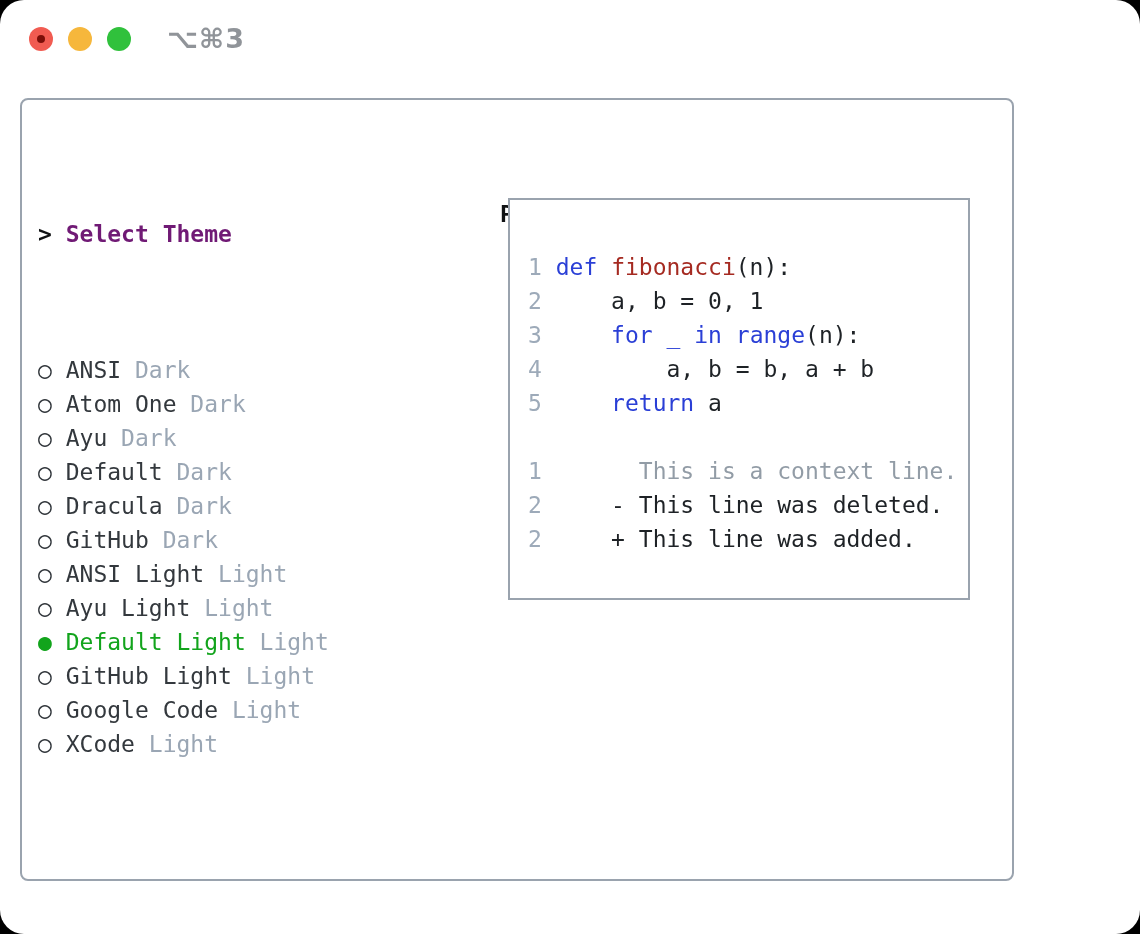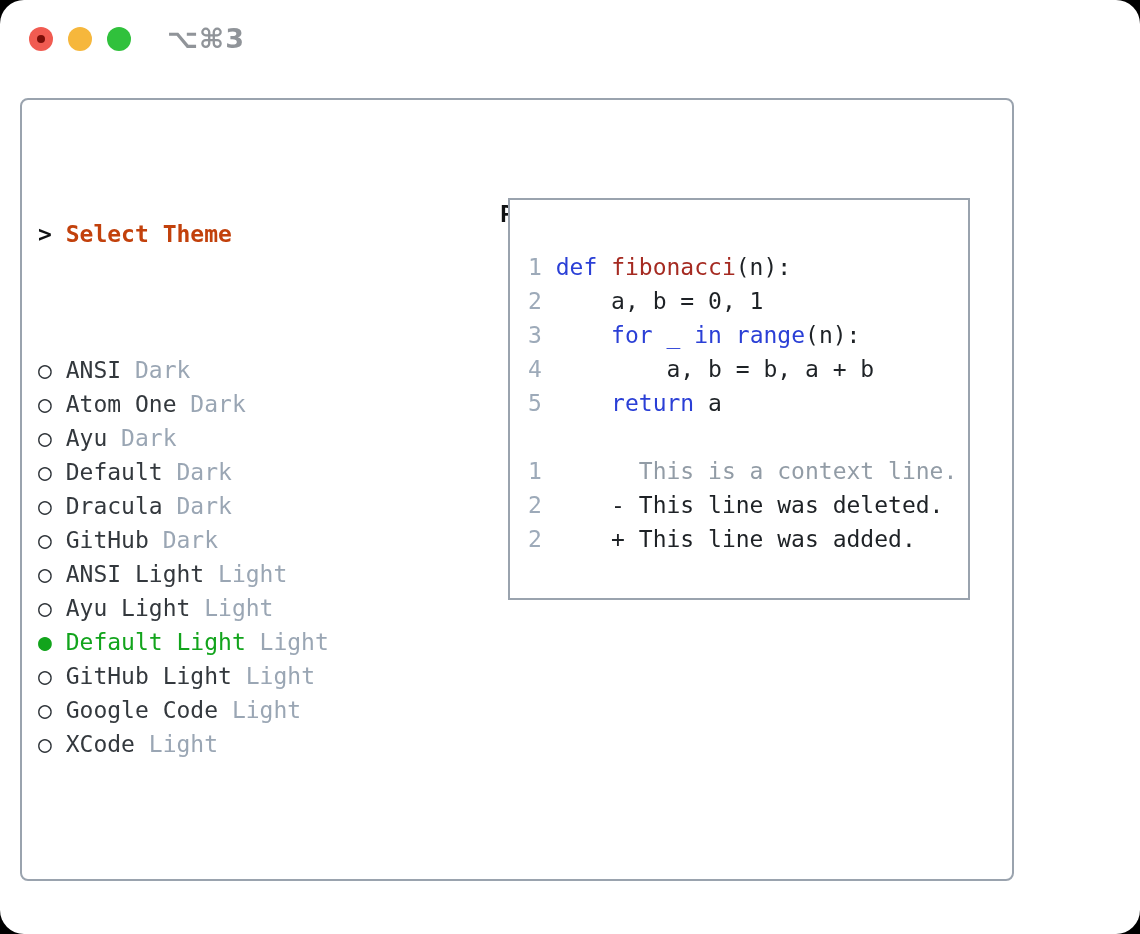--- a/index.html
+++ b/index.html
@@ -54,21 +54,21 @@
       <span class="dot" style="background: rgb(124, 14, 8);"></span>
     </span>
     <span class="light yellow" style="background: rgb(246, 183, 60);"></span>
     <span class="light green" style="background: rgb(48, 193, 60);"></span>
     <span class="shortcut" style="color: rgb(144, 148, 153);">⌥⌘3</span>
   </div>
 
   <div class="panel">
 
     <div class="left-col mono">
-      <div class="row"><span class="bold prompt-ch" style="color: rgb(16, 18, 20);">&gt;</span><span> </span><span class="bold header-text" style="color: #c2410c;">Select Theme</span></div>
+      <div class="row"><span class="bold prompt-ch" style="color: rgb(16, 18, 20);">&gt;</span><span> </span><span class="bold header-text" style="color: #701a75;">Select Theme</span></div>
 
       <div id="theme-list"><div class="row"><span style="color: rgb(51, 56, 61);">○</span><span> </span><span style="color: rgb(51, 56, 61);">ANSI</span><span style="color: rgb(154, 166, 180);"> Dark</span></div><div class="row"><span style="color: rgb(51, 56, 61);">○</span><span> </span><span style="color: rgb(51, 56, 61);">Atom One</span><span style="color: rgb(154, 166, 180);"> Dark</span></div><div class="row"><span style="color: rgb(51, 56, 61);">○</span><span> </span><span style="color: rgb(51, 56, 61);">Ayu</span><span style="color: rgb(154, 166, 180);"> Dark</span></div><div class="row"><span style="color: rgb(51, 56, 61);">○</span><span> </span><span style="color: rgb(51, 56, 61);">Default</span><span style="color: rgb(154, 166, 180);"> Dark</span></div><div class="row"><span style="color: rgb(51, 56, 61);">○</span><span> </span><span style="color: rgb(51, 56, 61);">Dracula</span><span style="color: rgb(154, 166, 180);"> Dark</span></div><div class="row"><span style="color: rgb(51, 56, 61);">○</span><span> </span><span style="color: rgb(51, 56, 61);">GitHub</span><span style="color: rgb(154, 166, 180);"> Dark</span></div><div class="row"><span style="color: rgb(51, 56, 61);">○</span><span> </span><span style="color: rgb(51, 56, 61);">ANSI Light</span><span style="color: rgb(154, 166, 180);"> Light</span></div><div class="row"><span style="color: rgb(51, 56, 61);">○</span><span> </span><span style="color: rgb(51, 56, 61);">Ayu Light</span><span style="color: rgb(154, 166, 180);"> Light</span></div><div class="row"><span style="color: rgb(18, 164, 28);">●</span><span> </span><span style="color: rgb(18, 164, 28);">Default Light</span><span style="color: rgb(154, 166, 180);"> Light</span></div><div class="row"><span style="color: rgb(51, 56, 61);">○</span><span> </span><span style="color: rgb(51, 56, 61);">GitHub Light</span><span style="color: rgb(154, 166, 180);"> Light</span></div><div class="row"><span style="color: rgb(51, 56, 61);">○</span><span> </span><span style="color: rgb(51, 56, 61);">Google Code</span><span style="color: rgb(154, 166, 180);"> Light</span></div><div class="row"><span style="color: rgb(51, 56, 61);">○</span><span> </span><span style="color: rgb(51, 56, 61);">XCode</span><span style="color: rgb(154, 166, 180);"> Light</span></div></div>
 
       <div class="apply-block">
         
         
       </div>
 
       
     </div>

